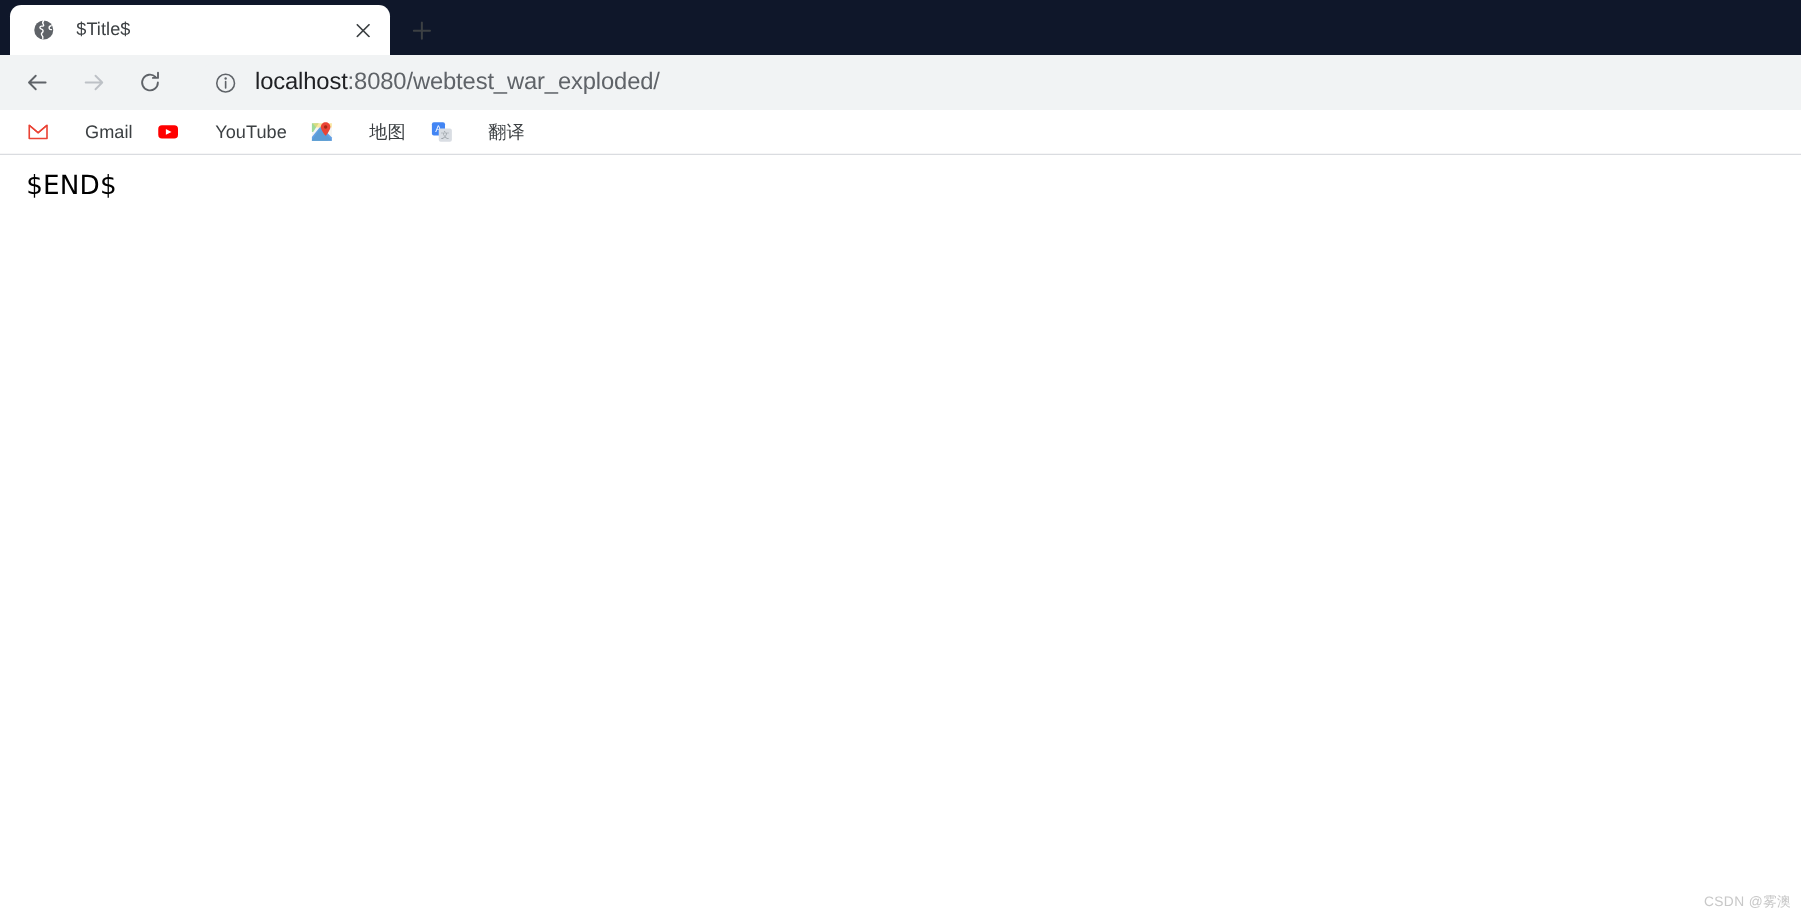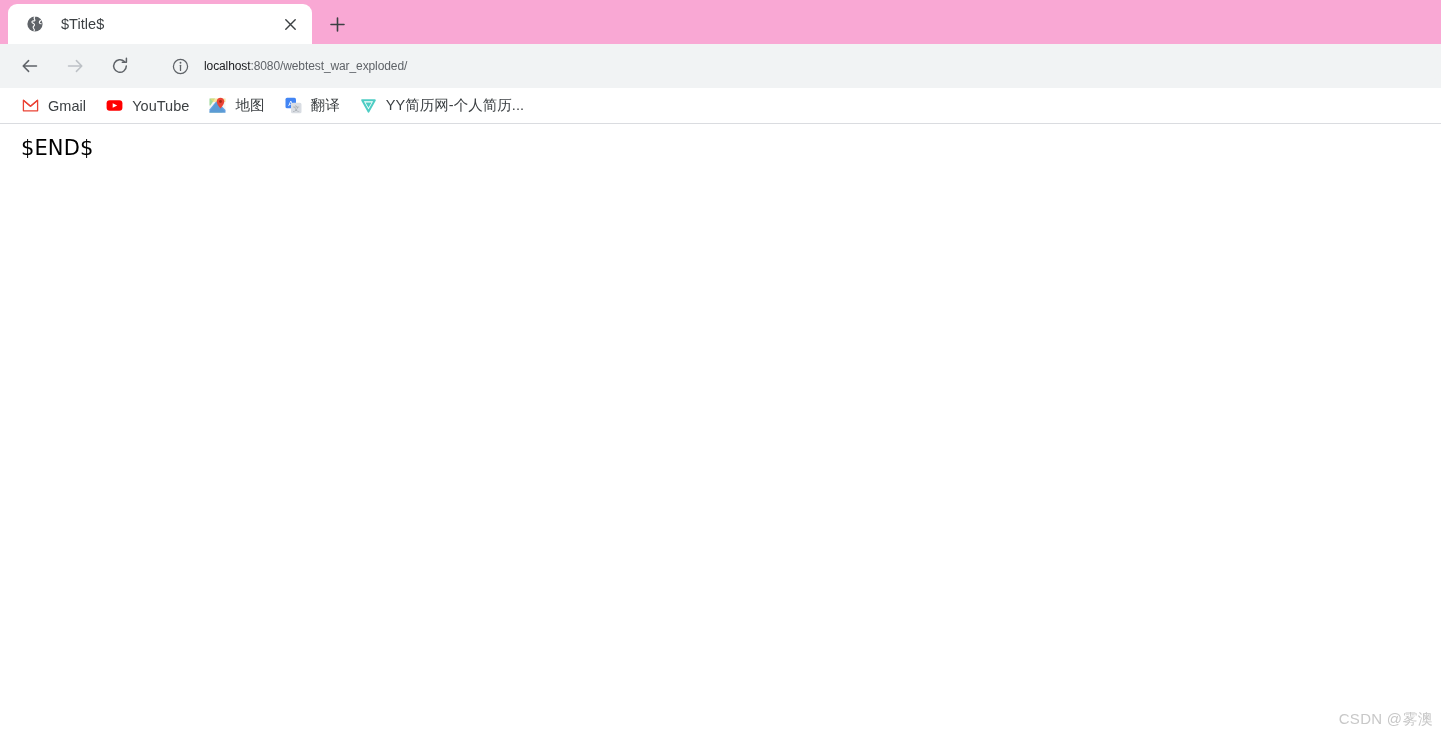--- a/index.html
+++ b/index.html
@@ -20,21 +20,21 @@
     width: 1441px;
     height: 737px;
     display: flex;
     flex-direction: column;
     position: relative;
   }
 
   
   .tabstrip {
     height: 44px;
-    background: #f9a8d4;
+    background: #0f172a;
     position: relative;
     flex: 0 0 auto;
   }
   .tab {
     position: absolute;
     left: 8px;
     top: 4px;
     width: 304px;
     height: 40px;
     background: #ffffff;
@@ -116,21 +116,21 @@
   .omnibox-icon {
     width: 20px;
     height: 20px;
     flex: 0 0 auto;
     display: flex;
     align-items: center;
     justify-content: center;
   }
   .url {
     margin-left: 14px;
-    font-size: 12px;
+    font-size: 19px;
     color: #5f6368;
     white-space: nowrap;
     letter-spacing: -0.1px;
   }
   .url .host { color: #202124; }
 
   
   .bookmarks {
     height: 36px;
     background: #ffffff;
@@ -142,20 +142,21 @@
     box-sizing: border-box;
   }
   .bookmark {
     display: flex;
     align-items: center;
     height: 26px;
     padding: 0 8px;
     border-radius: 4px;
     margin-right: 4px;
     flex: 0 0 auto;
+    gap: 20px;
   }
   .bookmark-icon {
     width: 17px;
     height: 17px;
     flex: 0 0 auto;
     display: flex;
     align-items: center;
     justify-content: center;
   }
   .bookmark-label {
@@ -180,21 +181,21 @@
     font-size: 21px;
     color: #000000;
     font-family: "DejaVu Sans", sans-serif;
     letter-spacing: 0.1px;
     margin-left: 12px;
   }
   .watermark {
     position: absolute;
     right: 8px;
     bottom: 8px;
-    font-size: 15px;
+    font-size: 11px;
     color: #c8c8c8;
     letter-spacing: 0.3px;
     white-space: nowrap;
   }
 </style>
 </head>
 <body>
 
 <div class="browser">
 
@@ -301,29 +302,20 @@
           <rect x="0.5" y="0.8" width="10.5" height="10.5" rx="1.6" fill="#4285f4"></rect>
           <text x="5.7" y="8.6" font-family="Liberation Sans, sans-serif" font-size="7.5" fill="#ffffff" text-anchor="middle">A</text>
           <rect x="6" y="5.8" width="10.5" height="10.5" rx="1.6" fill="#d9dde3"></rect>
           <text x="11.2" y="13.8" font-family="DejaVu Sans, sans-serif" font-size="7" fill="#9aa0a6" text-anchor="middle">文</text>
         </svg>
       </span>
       <span class="bookmark-label">翻译</span>
     </div>
 
 
-    <div class="bookmark">
-      <span class="bookmark-icon">
-        <svg width="17" height="17" viewBox="0 0 17 17">
-          <path d="M2.2 3.2 L14.8 3.2 L8.5 14.6 Z" fill="none" stroke="#4ecdc4" stroke-width="2" stroke-linejoin="round"></path>
-          <path d="M5.4 5.6 L11.6 5.6 L8.5 10.8 Z" fill="#4ecdc4"></path>
-        </svg>
-      </span>
-      <span class="bookmark-label">YY简历网-个人简历...</span>
-    </div>
   </div>
 
   <div class="viewport">
     <div class="page-text">$END$</div>
     <div class="watermark">CSDN @雾澳</div>
   </div>
 
 </div>
 
 </body></html>

